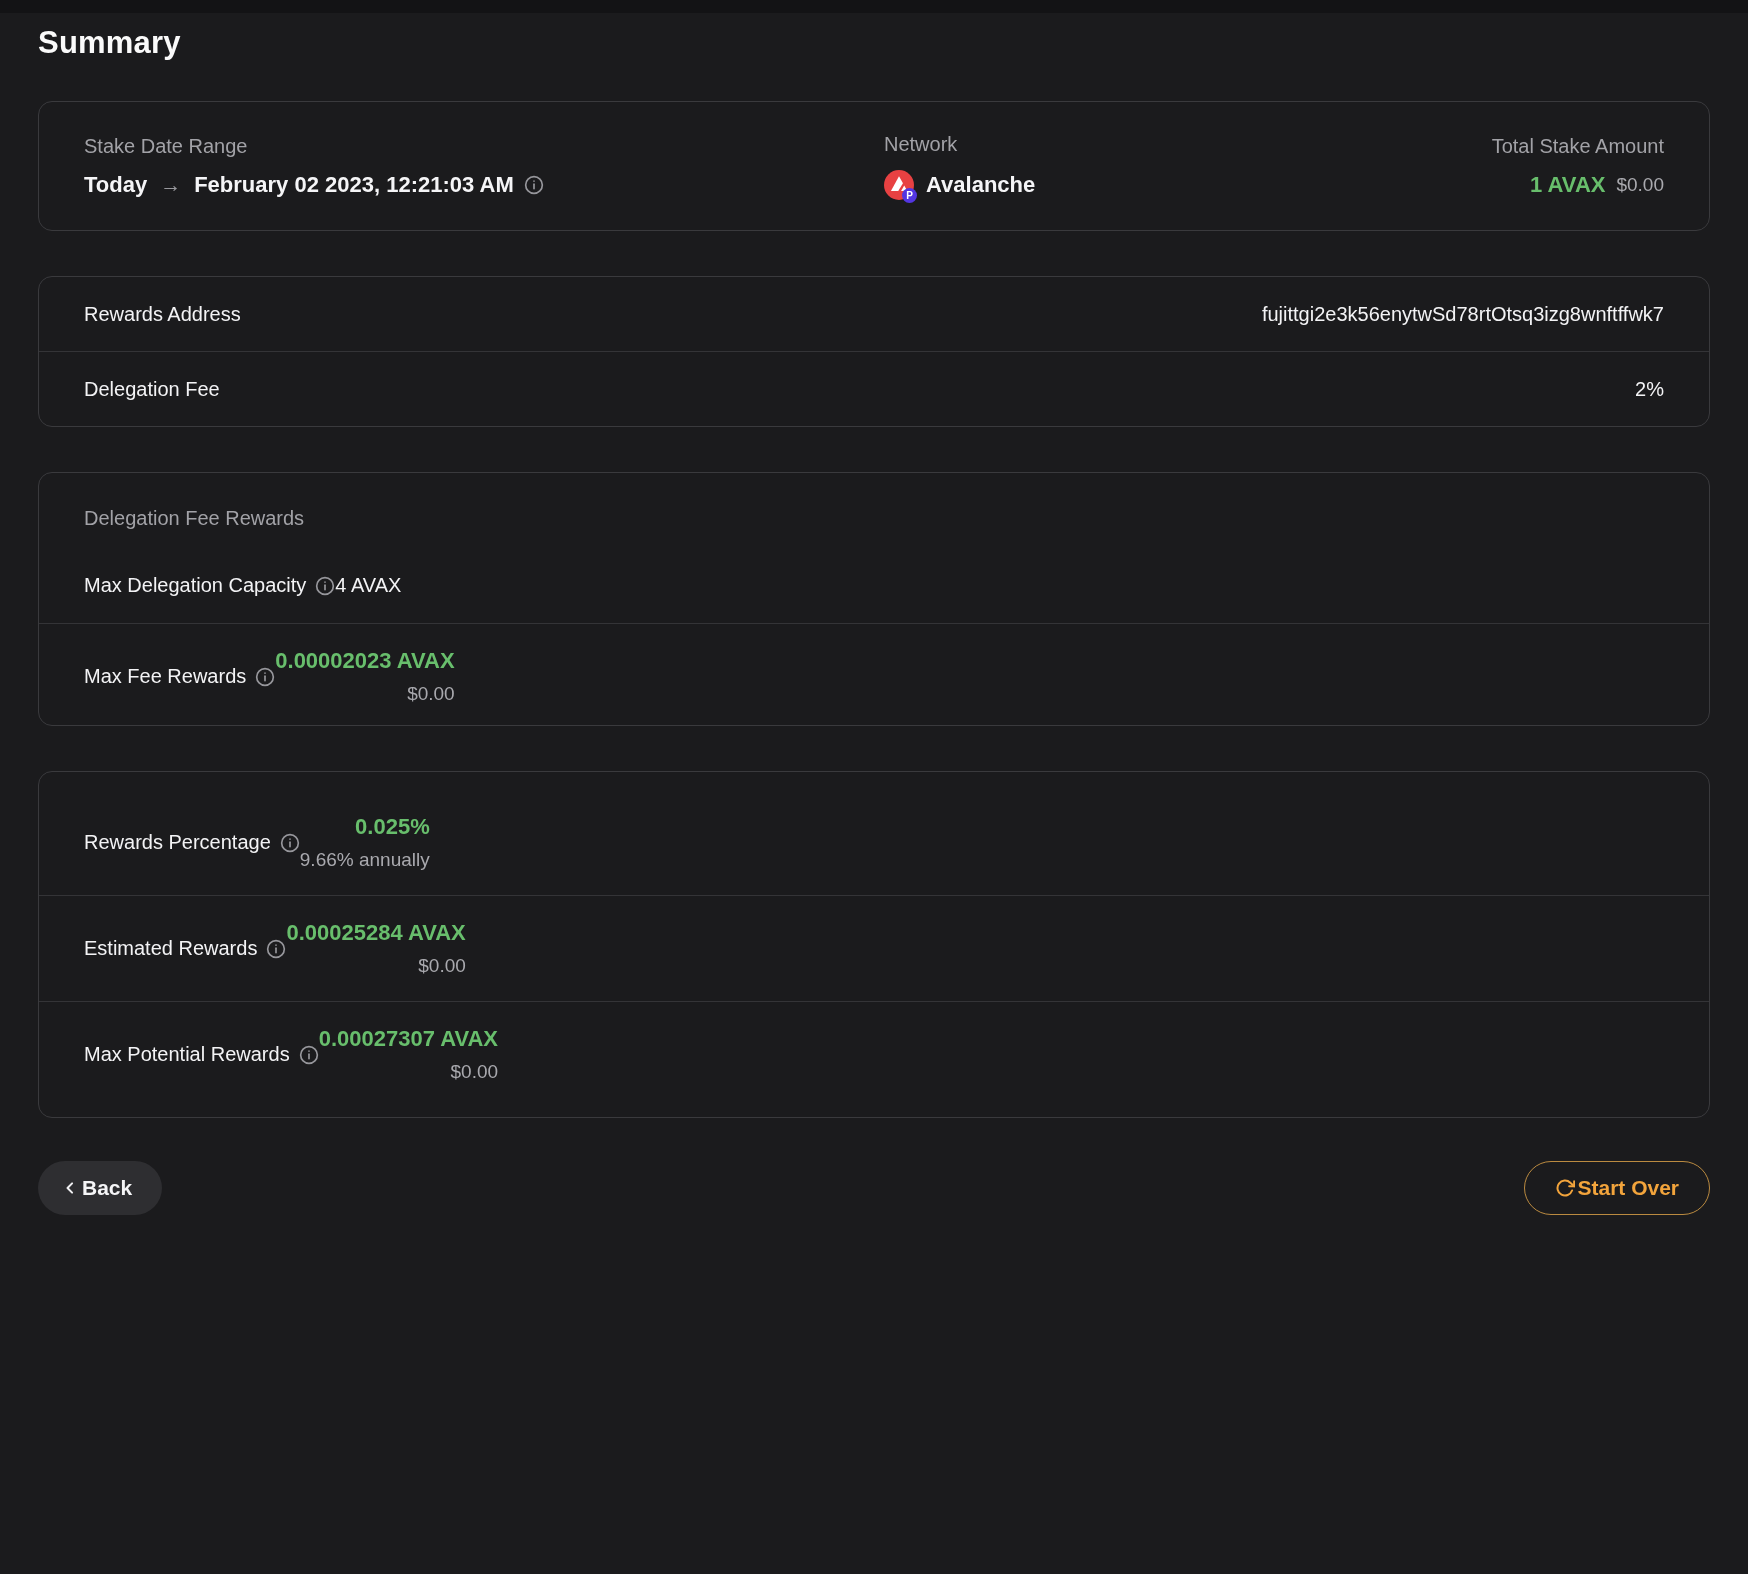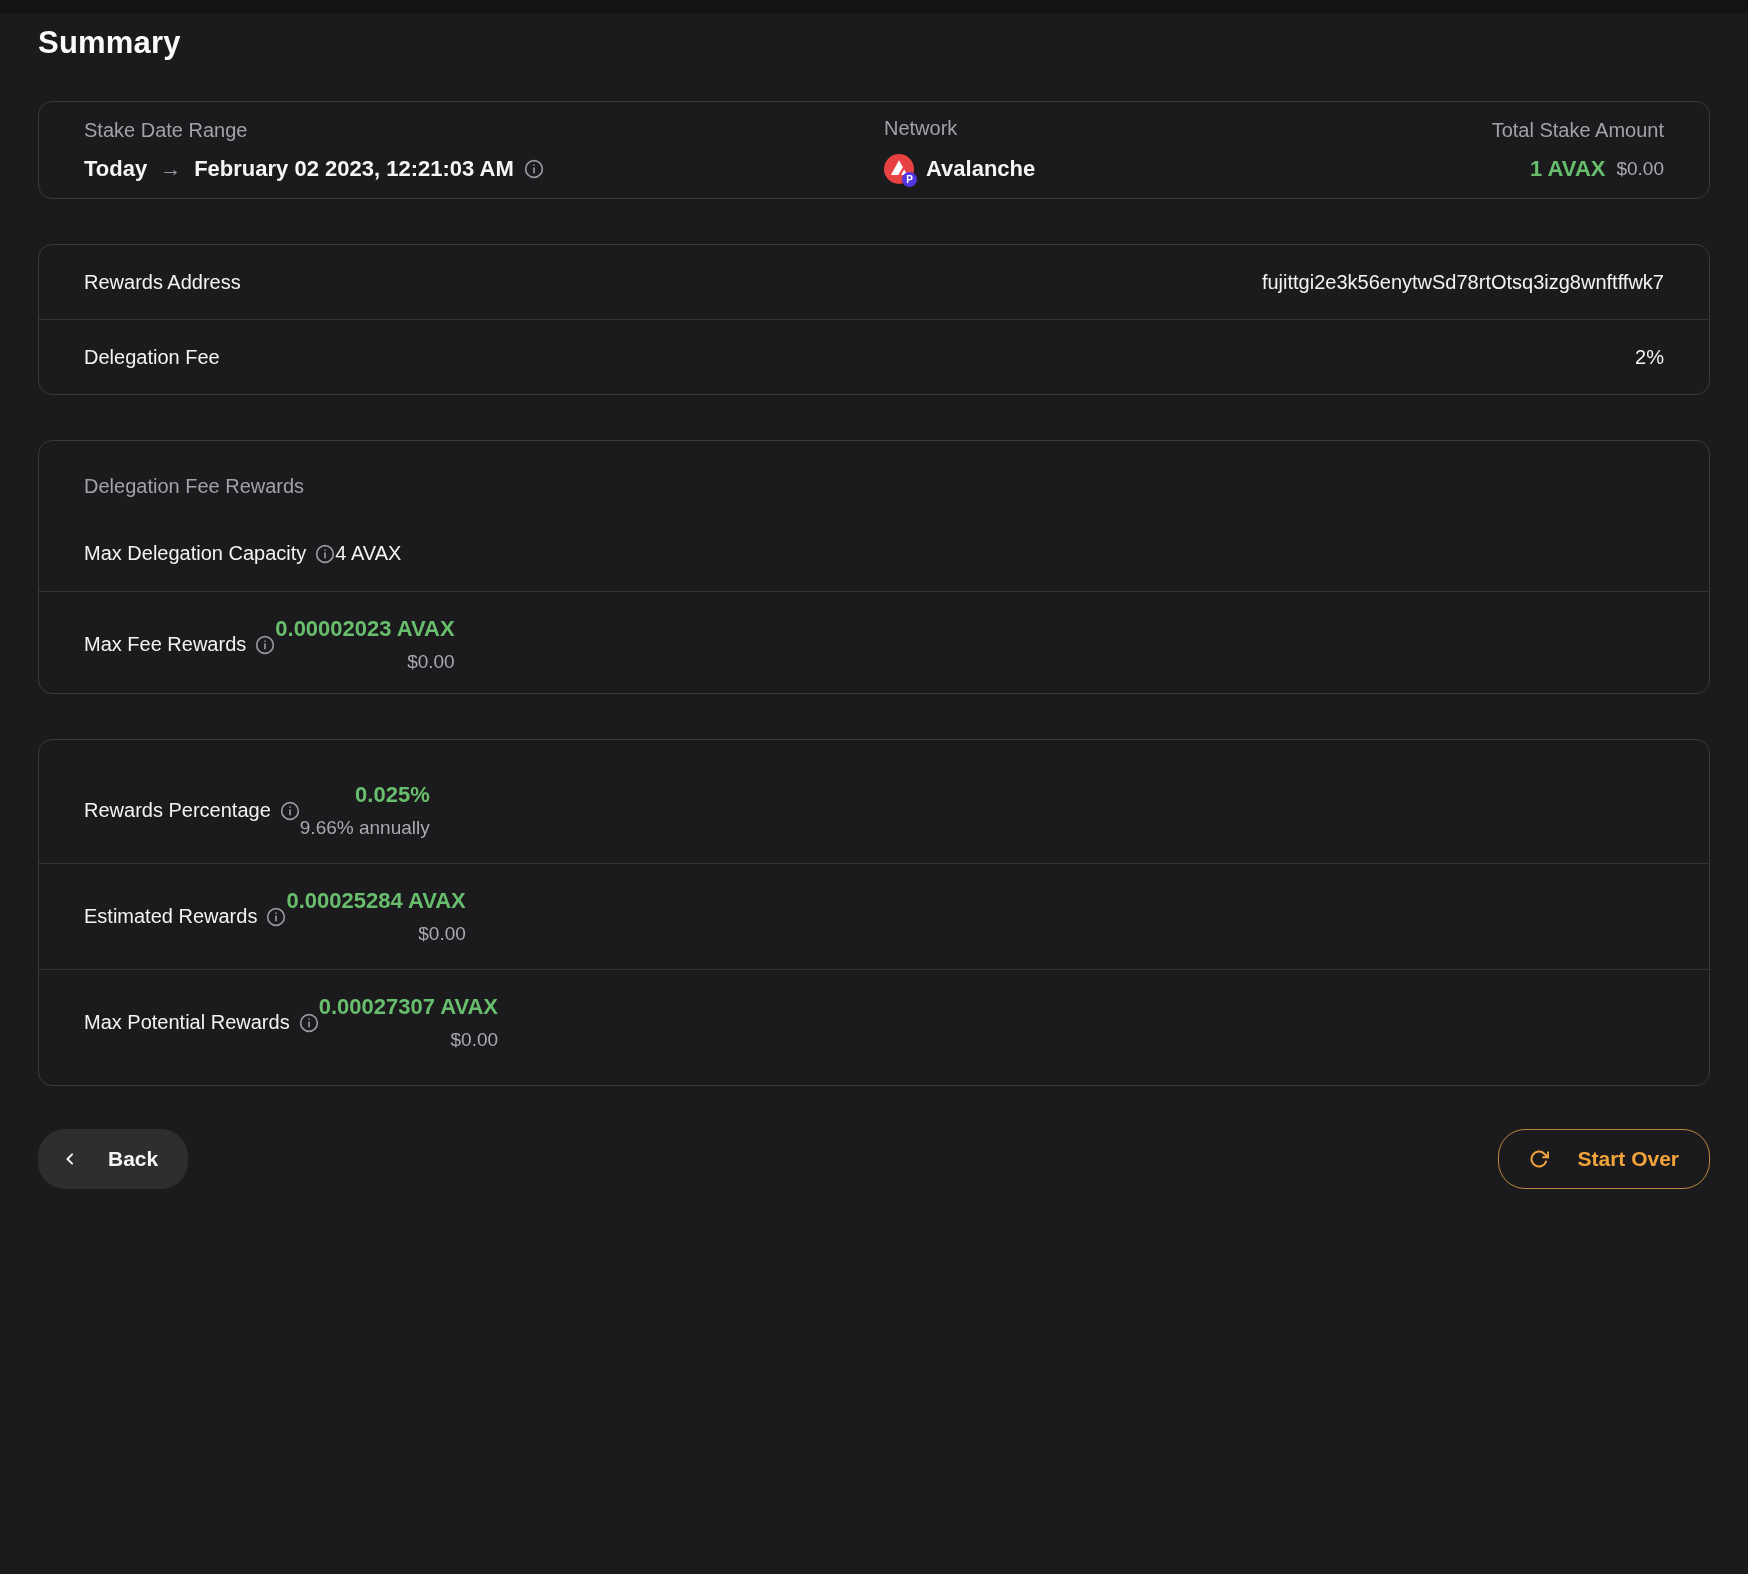--- a/index.html
+++ b/index.html
@@ -10,21 +10,21 @@
     color:#F2F2F4;
     position:relative;overflow:hidden;
     -webkit-font-smoothing:antialiased;
   }
   .top-strip{height:13px;background:#131315;}
   .content{padding:0 38px;}
   .page-title{font-size:31px;line-height:36px;font-weight:700;margin:12px 0 0;color:#FAFAFA;letter-spacing:.2px;}
   .card{border:1px solid #3A3A3D;border-radius:14px;background:transparent;box-sizing:border-box;}
 
   
-  .overview-card{margin-top:40px;height:98px;display:flex;align-items:center;padding:10px 45px;}
+  .overview-card{margin-top:40px;height:130px;display:flex;align-items:center;padding:10px 45px;}
   .ov-col{display:flex;flex-direction:column;}
   .ov-label{color:#A2A2A7;font-size:20px;margin-bottom:14px;}
   .ov-value{font-size:22px;font-weight:700;display:flex;align-items:center;color:#F5F5F7;}
   .col-stake{width:800px;}
   .col-network{flex:0 0 auto;}
   .col-total{margin-left:auto;align-items:flex-end;}
   .arrow{color:#98989D;font-weight:400;font-size:21px;margin:0 13px;}
   .date-info{margin-left:10px;display:inline-flex;align-items:center;}
   .avax-icon{position:relative;width:30px;height:30px;margin-right:12px;flex:0 0 auto;}
   .p-badge{position:absolute;right:-3px;bottom:-3px;width:15px;height:15px;border-radius:50%;
@@ -50,21 +50,21 @@
   .green-value{color:#68BE6C;font-size:22px;font-weight:700;line-height:26px;}
   .sub-value{color:#A9A9AE;font-size:19px;font-weight:400;margin-top:9px;line-height:22px;}
   .row-cap{padding:44px 45px 26px;}
   .row-fee{padding:24px 45px 20px;}
   .row-pct{padding:42px 45px 24px;}
   .row-est{padding:24px 45px;}
   .row-max{padding:24px 45px 34px;}
 
   
   .footer{margin-top:43px;display:flex;justify-content:space-between;align-items:center;}
-  .btn{height:60px;border-radius:27px;display:inline-flex;align-items:center;gap:28px;
+  .btn{height:54px;border-radius:27px;display:inline-flex;align-items:center;gap:2px;
     font-size:21px;font-weight:600;cursor:pointer;border:none;font-family:inherit;box-sizing:border-box;}
   .btn-back{background:#2E2E31;color:#F5F5F7;padding:0 30px 0 22px;}
   .btn-start-over{background:transparent;border:1.5px solid #BA8A40;color:#F2A43C;padding:0 30px;}
   .btn-submit{background:#FFFFFF;color:#141416;padding:0 33px;font-weight:700;}
   .icon{display:inline-flex;align-items:center;justify-content:center;}
 </style>
 </head>
 <body>
 
 <div class="top-strip"></div>

